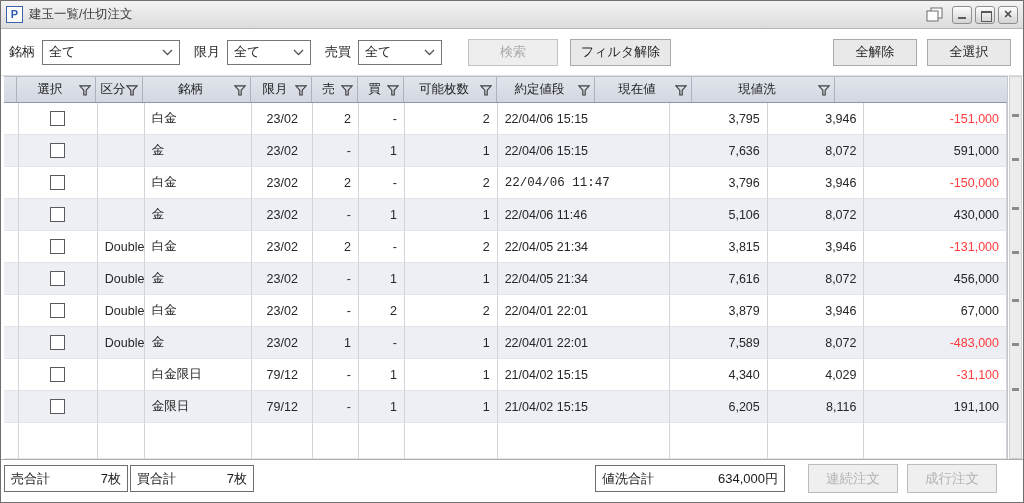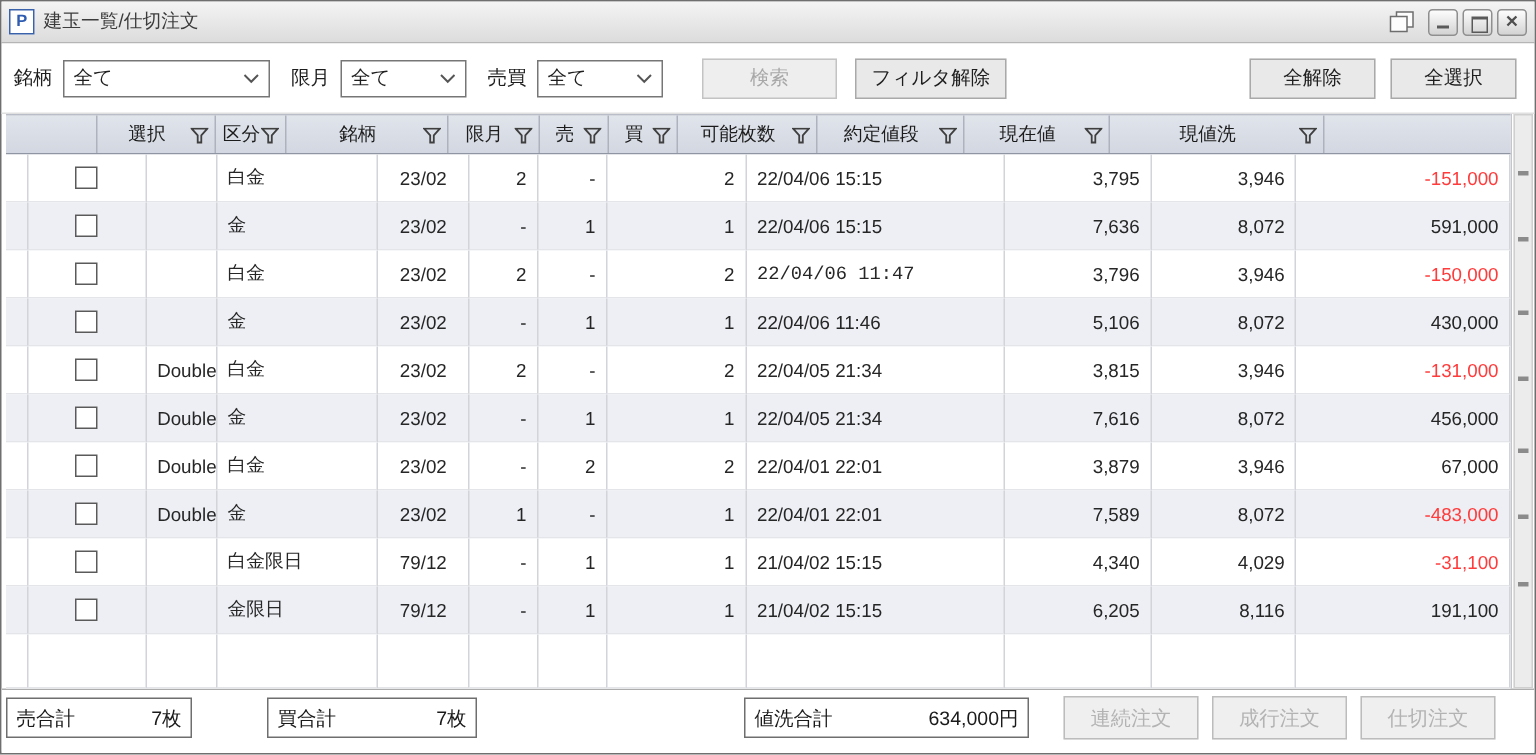--- a/index.html
+++ b/index.html
@@ -43,21 +43,21 @@
   .btn {
     height:27px; border:1px solid #a9a9a9; background:#e9e9e9;
     font-size:13px; color:#1e1e1e; font-family:inherit; padding:0 10px; cursor:default;
   }
   .btn:disabled, .btn.disabled { color:#a8a8a8; border-color:#c3c3c3; background:#eeeeee; }
   .spacer { flex:1 1 auto; }
   
   .tablewrap { position:relative; height:383px; padding-left:3px; display:flex; }
   .grid { width:1004px; display:flex; flex-direction:column; border-right:1px solid #c4c6cc; }
   .thead { display:flex; height:27px; background:linear-gradient(#e0e4eb,#d3d7e1);
-    border-bottom:1px solid #8f95a3; border-top:1px solid #b9bdc7;padding-left:48px; }
+    border-bottom:1px solid #8f95a3; border-top:1px solid #b9bdc7; }
   .th {
     position:relative; display:flex; align-items:center; justify-content:center;
     font-size:12.5px; color:#1c1c1c; border-right:1px solid #aeb2bd; overflow:hidden; white-space:nowrap;
   }
   .th .funnel { position:absolute; right:4px; top:8px; }
   .th .lbl { padding-right:12px; }
   .tbody { display:flex; flex-direction:column; flex:1 1 auto; }
   .tr { display:flex; height:32px; background:#ffffff; }
   .tr.alt { background:#edeff4; }
   .tr.empty { flex:1 1 auto; height:auto; }
@@ -389,26 +389,25 @@
         <div class="vmark" style="top: 266px;"></div>
         <div class="vmark" style="top: 311px;"></div>
       </div>
   </div>
 
   <div class="statusbar">
     <span class="totbox" style="width:124px;">
       <span class="tl">売合計</span>
       <span class="tv">7枚</span>
     </span>
-    <span class="totbox" style="width:140px;margin-left:48px;">
+    <span class="totbox" style="width:124px;">
       <span class="tl">買合計</span>
       <span class="tv">7枚</span>
     </span>
     <span class="spacer"></span>
     <span class="totbox" style="width:190px; margin-right:14px;">
       <span class="tl">値洗合計</span>
       <span class="tv">634,000円</span>
     </span>
     <button class="obtn" disabled="">連続注文</button>
     <button class="obtn" disabled="">成行注文</button>
-    <button class="obtn" disabled="">仕切注文</button>
   </div>
 </div>
 
 </body></html>

